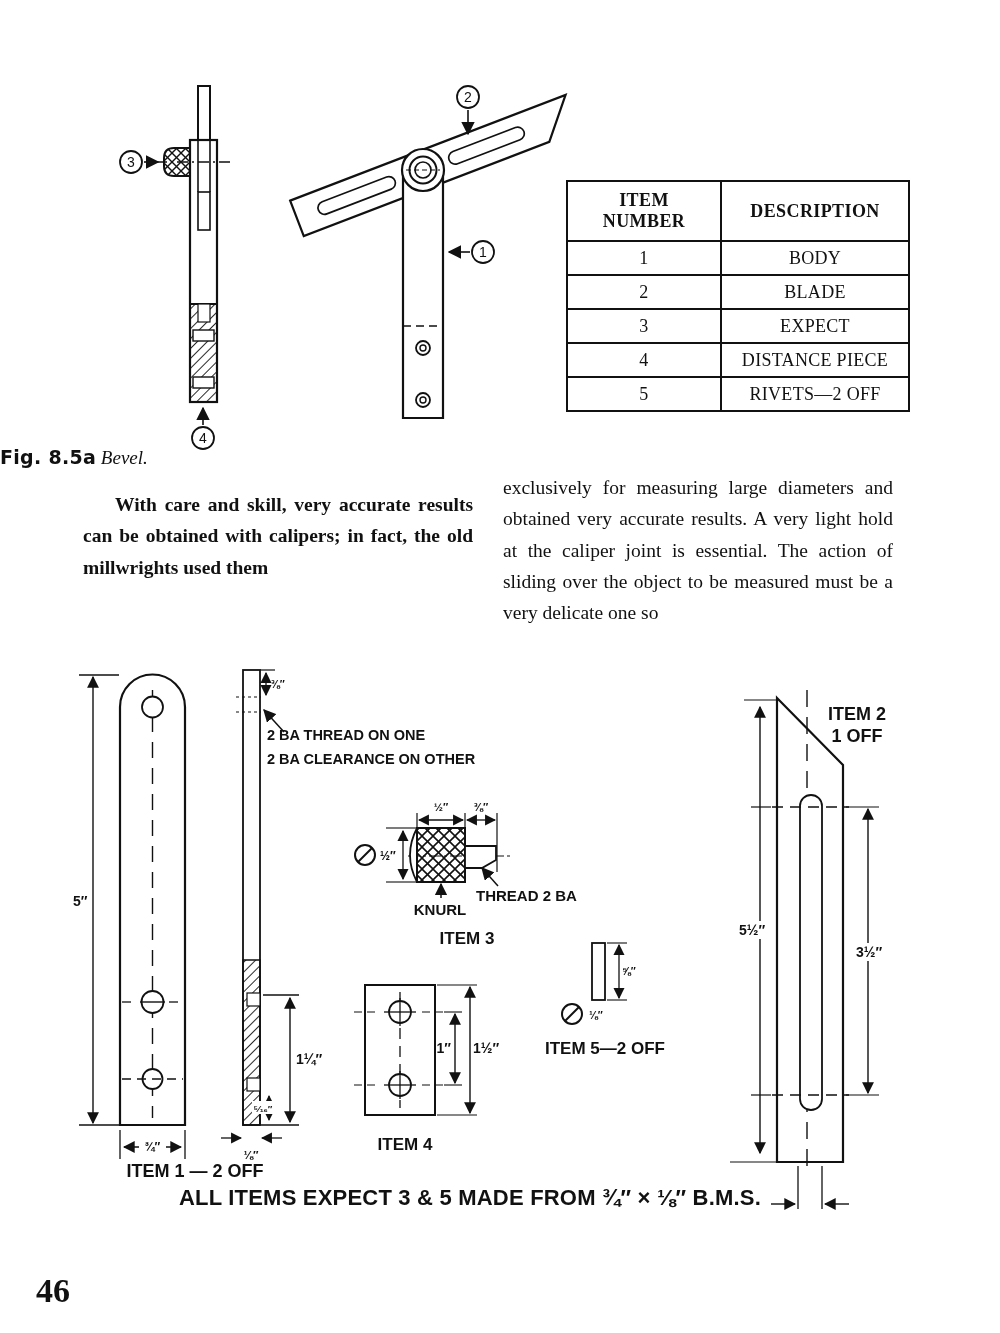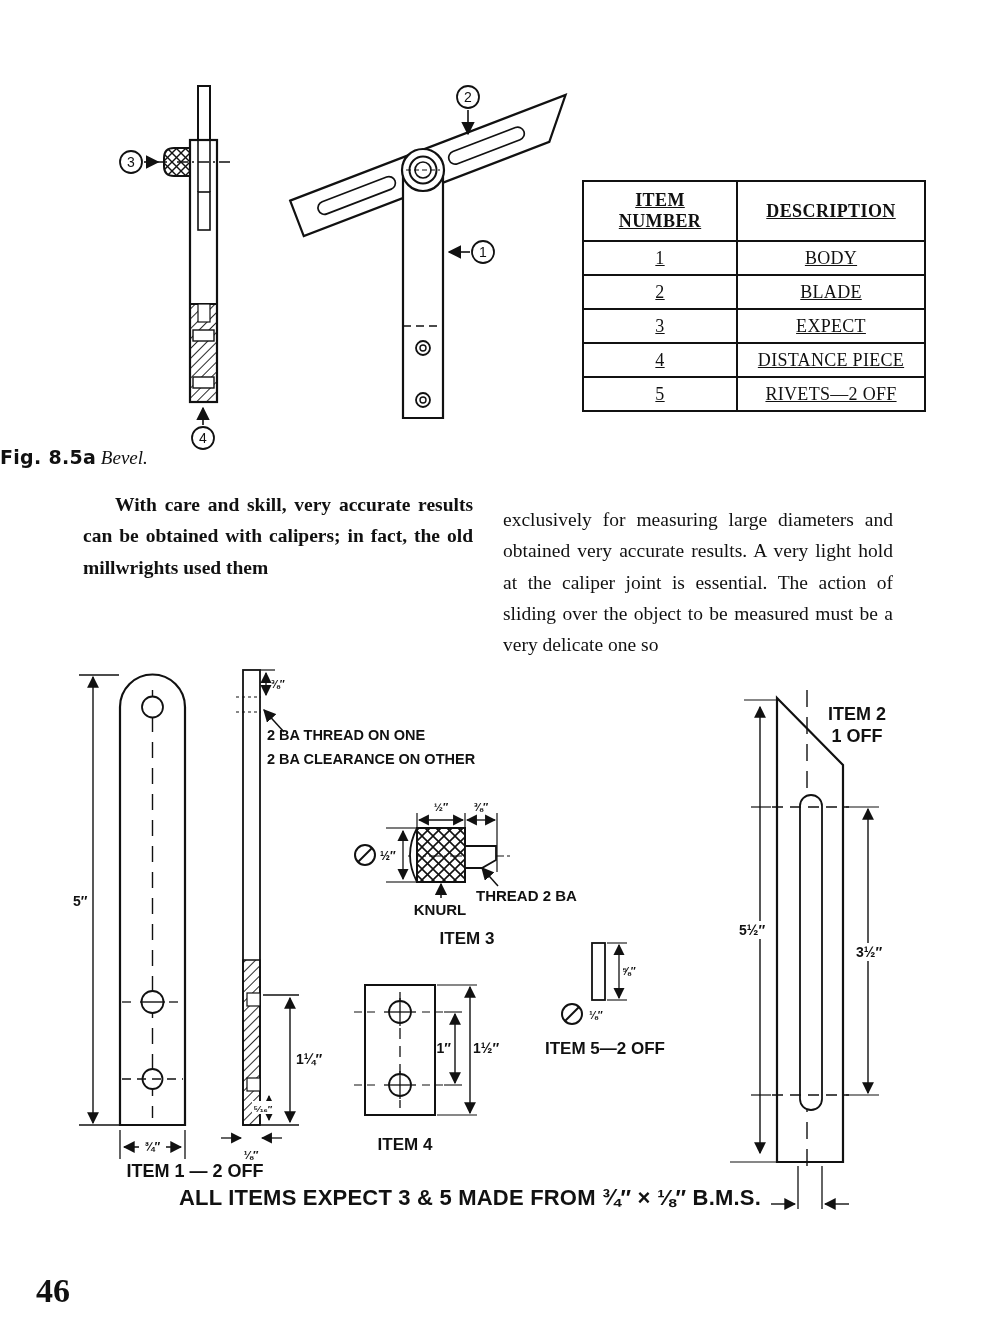--- a/index.html
+++ b/index.html
@@ -98,21 +98,21 @@
       <text x="183" y="24" text-anchor="middle" font-size="14" class="co">2</text>
       <line x1="183" y1="32" x2="183" y2="56" stroke="#111" stroke-width="1.6" marker-end="url(#arrF)"></line>
     </g>
     <g>
       <circle cx="198" cy="174" r="11" fill="#fff" stroke="#111" stroke-width="1.8"></circle>
       <text x="198" y="179" text-anchor="middle" font-size="14" class="co">1</text>
       <line x1="185" y1="174" x2="164" y2="174" stroke="#111" stroke-width="1.6" marker-end="url(#arrF)"></line>
     </g>
   </svg>
 
-  <table class="parts abs" style="left:582px;top:180px;text-decoration:underline;">
+  <table class="parts abs" style="left:566px;top:180px;">
     <thead>
       <tr>
         <th class="col1">ITEM NUMBER</th>
         <th class="col2">DESCRIPTION</th>
       </tr>
     </thead>
     <tbody>
       <tr>
         <td>1</td>
         <td>BODY</td>
@@ -138,21 +138,21 @@
 
   <div class="cap abs" style="left:0;top:446px;width:976px;">
     <span class="figlab">Fig. 8.5a</span>
     <span> </span>
     <span class="figtxt">Bevel.</span>
   </div>
 
   <div class="bodycol abs" style="left:83px;top:489px;">
     <p class="ind">With care and skill, very accurate results can be obtained with calipers; in fact, the old millwrights used them</p>
   </div>
-  <div class="bodycol abs" style="left:503px;top:504px;">
+  <div class="bodycol abs" style="left:503px;top:472px;">
     <p>exclusively for measuring large diameters and obtained very accurate results. A very light hold at the caliper joint is essential. The action of sliding over the object to be measured must be a very delicate one so</p>
   </div>
 
   <svg class="abs" style="left:70px;top:660px;" width="880" height="560" viewBox="0 0 880 560">
     <defs>
       <marker id="arrB" viewBox="0 0 10 10" refX="9" refY="5" markerWidth="8.5" markerHeight="8.5" orient="auto-start-reverse">
         <path d="M0,0 L10,5 L0,10 z" fill="#111"></path>
       </marker>
       <pattern id="knurlB" width="11" height="11" patternUnits="userSpaceOnUse">
         <line x1="0" y1="0" x2="11" y2="11" stroke="#111" stroke-width="1.6"></line>

